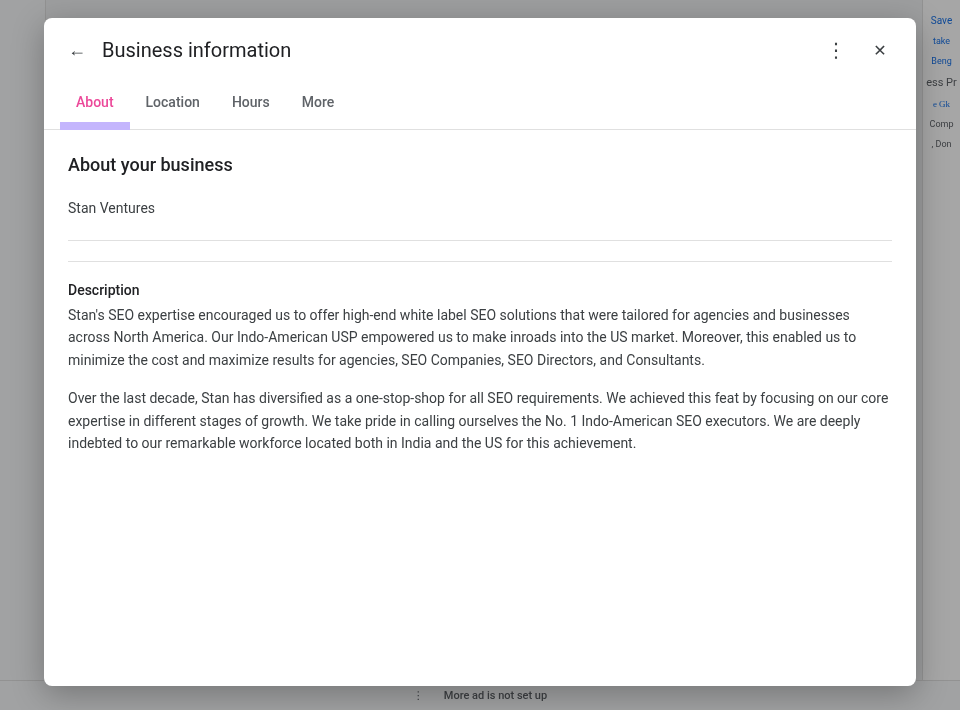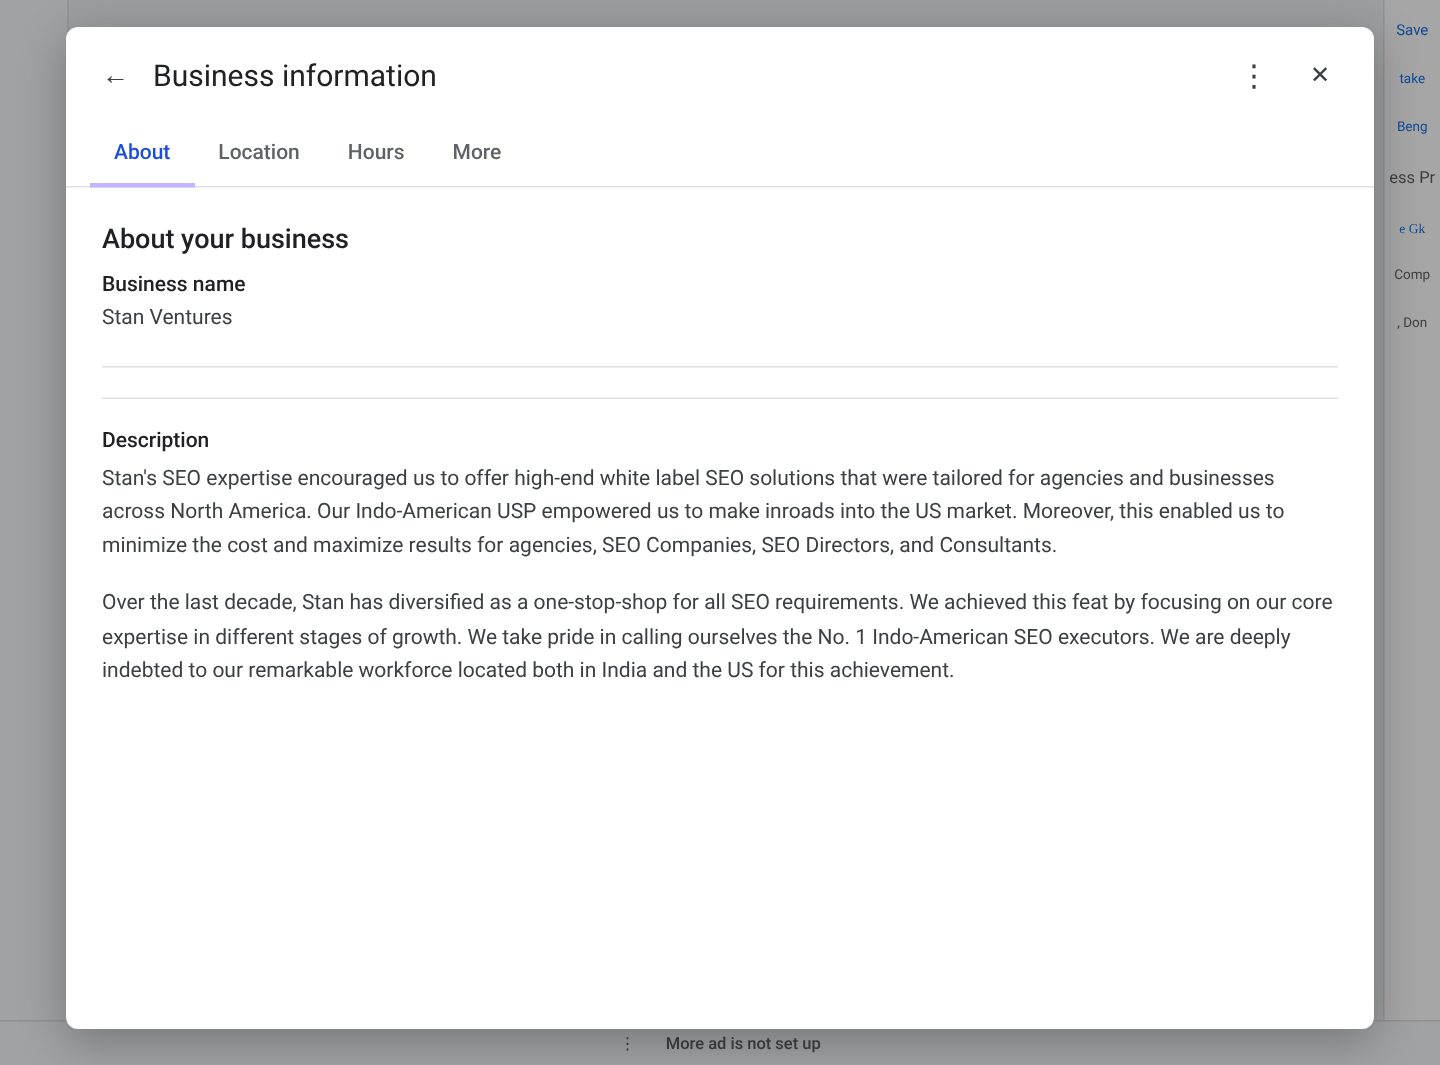--- a/index.html
+++ b/index.html
@@ -53,21 +53,21 @@
       right: 0;
       top: 0;
       width: 38px;
       height: 100%;
       background: #fff;
       border-left: 1px solid #e0e0e0;
       display: flex;
       flex-direction: column;
       align-items: center;
       padding-top: 15px;
-      gap: 22px;
+      gap: 10px;
       font-size: 9px;
       color: #444;
     }
 
     
     .modal {
       position: absolute;
       top: 18px;
       left: 44px;
       width: 872px;
@@ -144,22 +144,22 @@
       font-weight: 500;
       color: #5f6368;
       cursor: pointer;
       border-bottom: 3px solid transparent;
       margin-bottom: -1px;
       white-space: nowrap;
       text-transform: none;
     }
 
     .tab.active {
-      color: #1d4ed8;
-      border-bottom: 3px solid #c4b5fd;
+      color: #ec4899;
+      border-bottom: 8px solid #c4b5fd;
     }
 
     
     .modal-body {
       flex: 1;
       overflow-y: scroll;
       padding: 24px 24px 24px 24px;
       position: relative;
     }
 
@@ -172,21 +172,21 @@
     }
     .modal-body::-webkit-scrollbar-thumb {
       background: #bdc1c6;
       border-radius: 4px;
     }
 
     .section-title {
       font-size: 18px;
       font-weight: 500;
       color: #202124;
-      margin-bottom: 12px;
+      margin-bottom: 25px;
     }
 
     .field-group {
       margin-bottom: 0;
     }
 
     .field-label {
       font-size: 14px;
       font-weight: 500;
       color: #202124;
@@ -278,21 +278,20 @@
     <div class="tab">Location</div>
     <div class="tab">Hours</div>
     <div class="tab">More</div>
   </div>
 
   <div class="modal-body">
 
     <div class="section-title">About your business</div>
 
     <div class="field-group">
-      <div class="field-label">Business name</div>
       <div class="field-value">Stan Ventures</div>
     </div>
     <div class="divider"></div>
 
     <div class="divider"></div>
 
     <div class="field-group">
       <div class="field-label">Description</div>
       <p class="description-text">Stan's SEO expertise encouraged us to offer high-end white label SEO solutions that were tailored for agencies and businesses across North America. Our Indo-American USP empowered us to make inroads into the US market. Moreover, this enabled us to minimize the cost and maximize results for agencies, SEO Companies, SEO Directors, and Consultants.</p>
       <p class="description-text">Over the last decade, Stan has diversified as a one-stop-shop for all SEO requirements. We achieved this feat by focusing on our core expertise in different stages of growth. We take pride in calling ourselves the No. 1 Indo-American SEO executors. We are deeply indebted to our remarkable workforce located both in India and the US for this achievement.</p>

